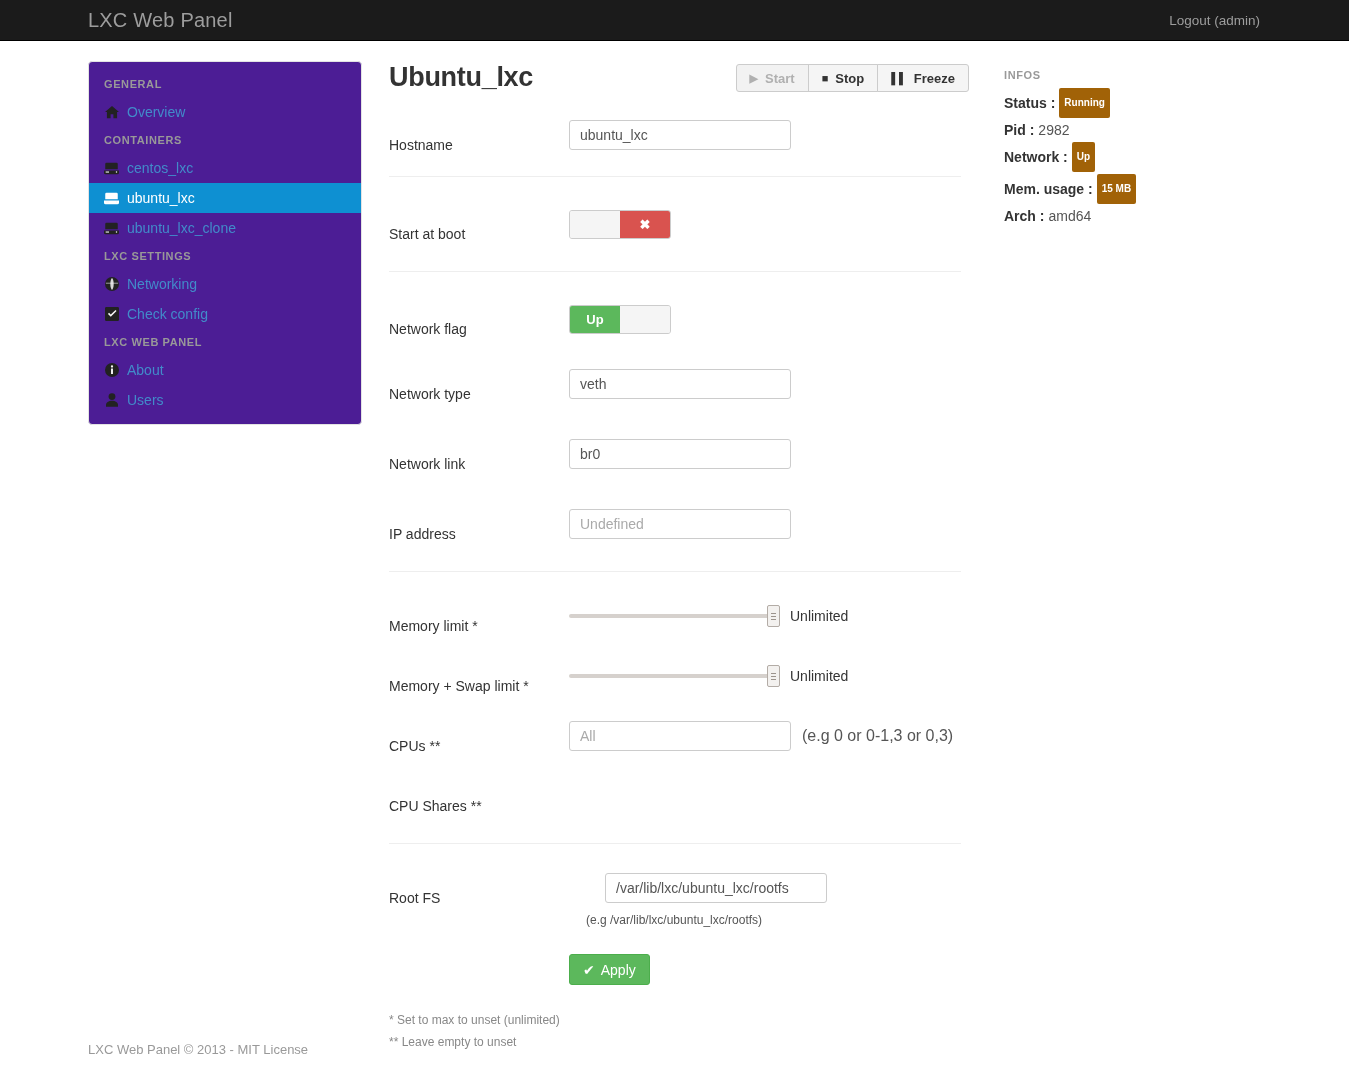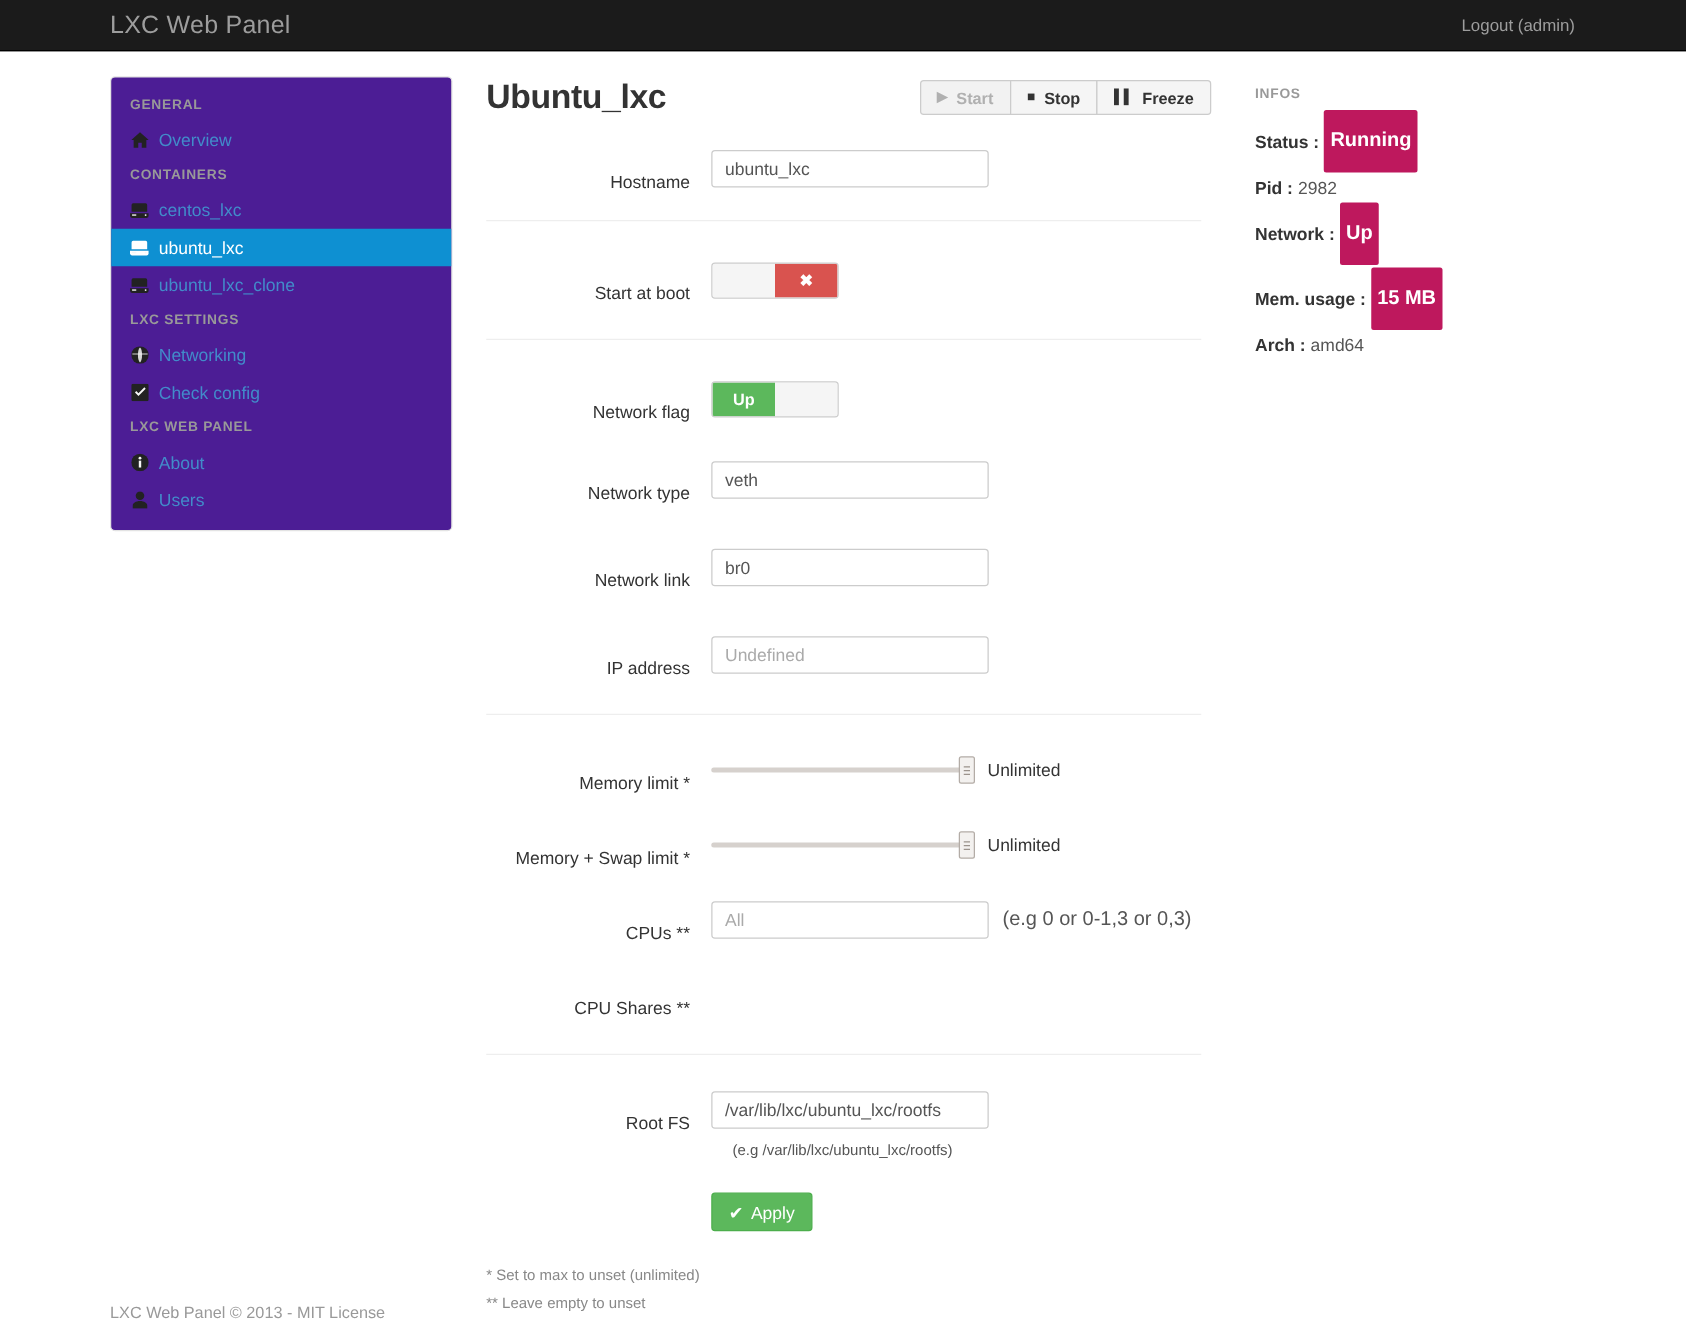--- a/index.html
+++ b/index.html
@@ -126,21 +126,20 @@
   }
 
   .form-row {
     display: flex;
     align-items: center;
     min-height: 30px;
   }
   .form-label {
     width: 180px;
     flex: 0 0 180px;
-    text-align: right;
     padding-right: 17px;
     font-size: 14px;
     color: #333;
     line-height: 20px;
     margin-top: 20px;
   }
   .form-ctl {
     width: 222px;
     height: 30px;
     border: 1px solid #cccccc;
@@ -271,26 +270,26 @@
   .info-line {
     font-size: 14px;
     line-height: 20px;
     color: #555555;
     margin-bottom: 2px;
     display: flex;
     align-items: center;
   }
   .info-line b { color: #333333; font-weight: bold; margin-right: 4px; }
   .badge-green {
-    background: #be185d;
+    background: #a16207;
     color: #ffffff;
-    font-size: 16px;
+    font-size: 10px;
     font-weight: bold;
     border-radius: 2px;
-    padding: 18px 5px;
+    padding: 8px 5px;
     line-height: 14px;
     display: inline-block;
   }
 
   
   .footer {
     position: absolute;
     left: 88px; bottom: 17px;
     font-size: 13px;
     color: #999999;
@@ -488,21 +487,21 @@
     <input class="form-ctl" type="text" placeholder="All" style="">
     <span class="hint">(e.g 0 or 0-1,3 or 0,3)</span>
   </div>
 
   <div class="form-row" style="margin-top:20px;">
     <div class="form-label">CPU Shares **</div>
   </div>
 
   <hr class="sep" style="margin-top:27px;">
 
-  <div class="form-row" style="margin-top:24px;">
+  <div class="form-row" style="margin-top:24px;gap:36px;">
     <div class="form-label">Root FS</div>
     <input class="form-ctl" type="text" value="/var/lib/lxc/ubuntu_lxc/rootfs" style="">
   </div>
   <div class="hint-below">(e.g /var/lib/lxc/ubuntu_lxc/rootfs)</div>
 
   <div style="margin-top:27px;">
     <button class="btn-apply">
       <span>✔</span>
       <span>Apply</span>
     </button>

